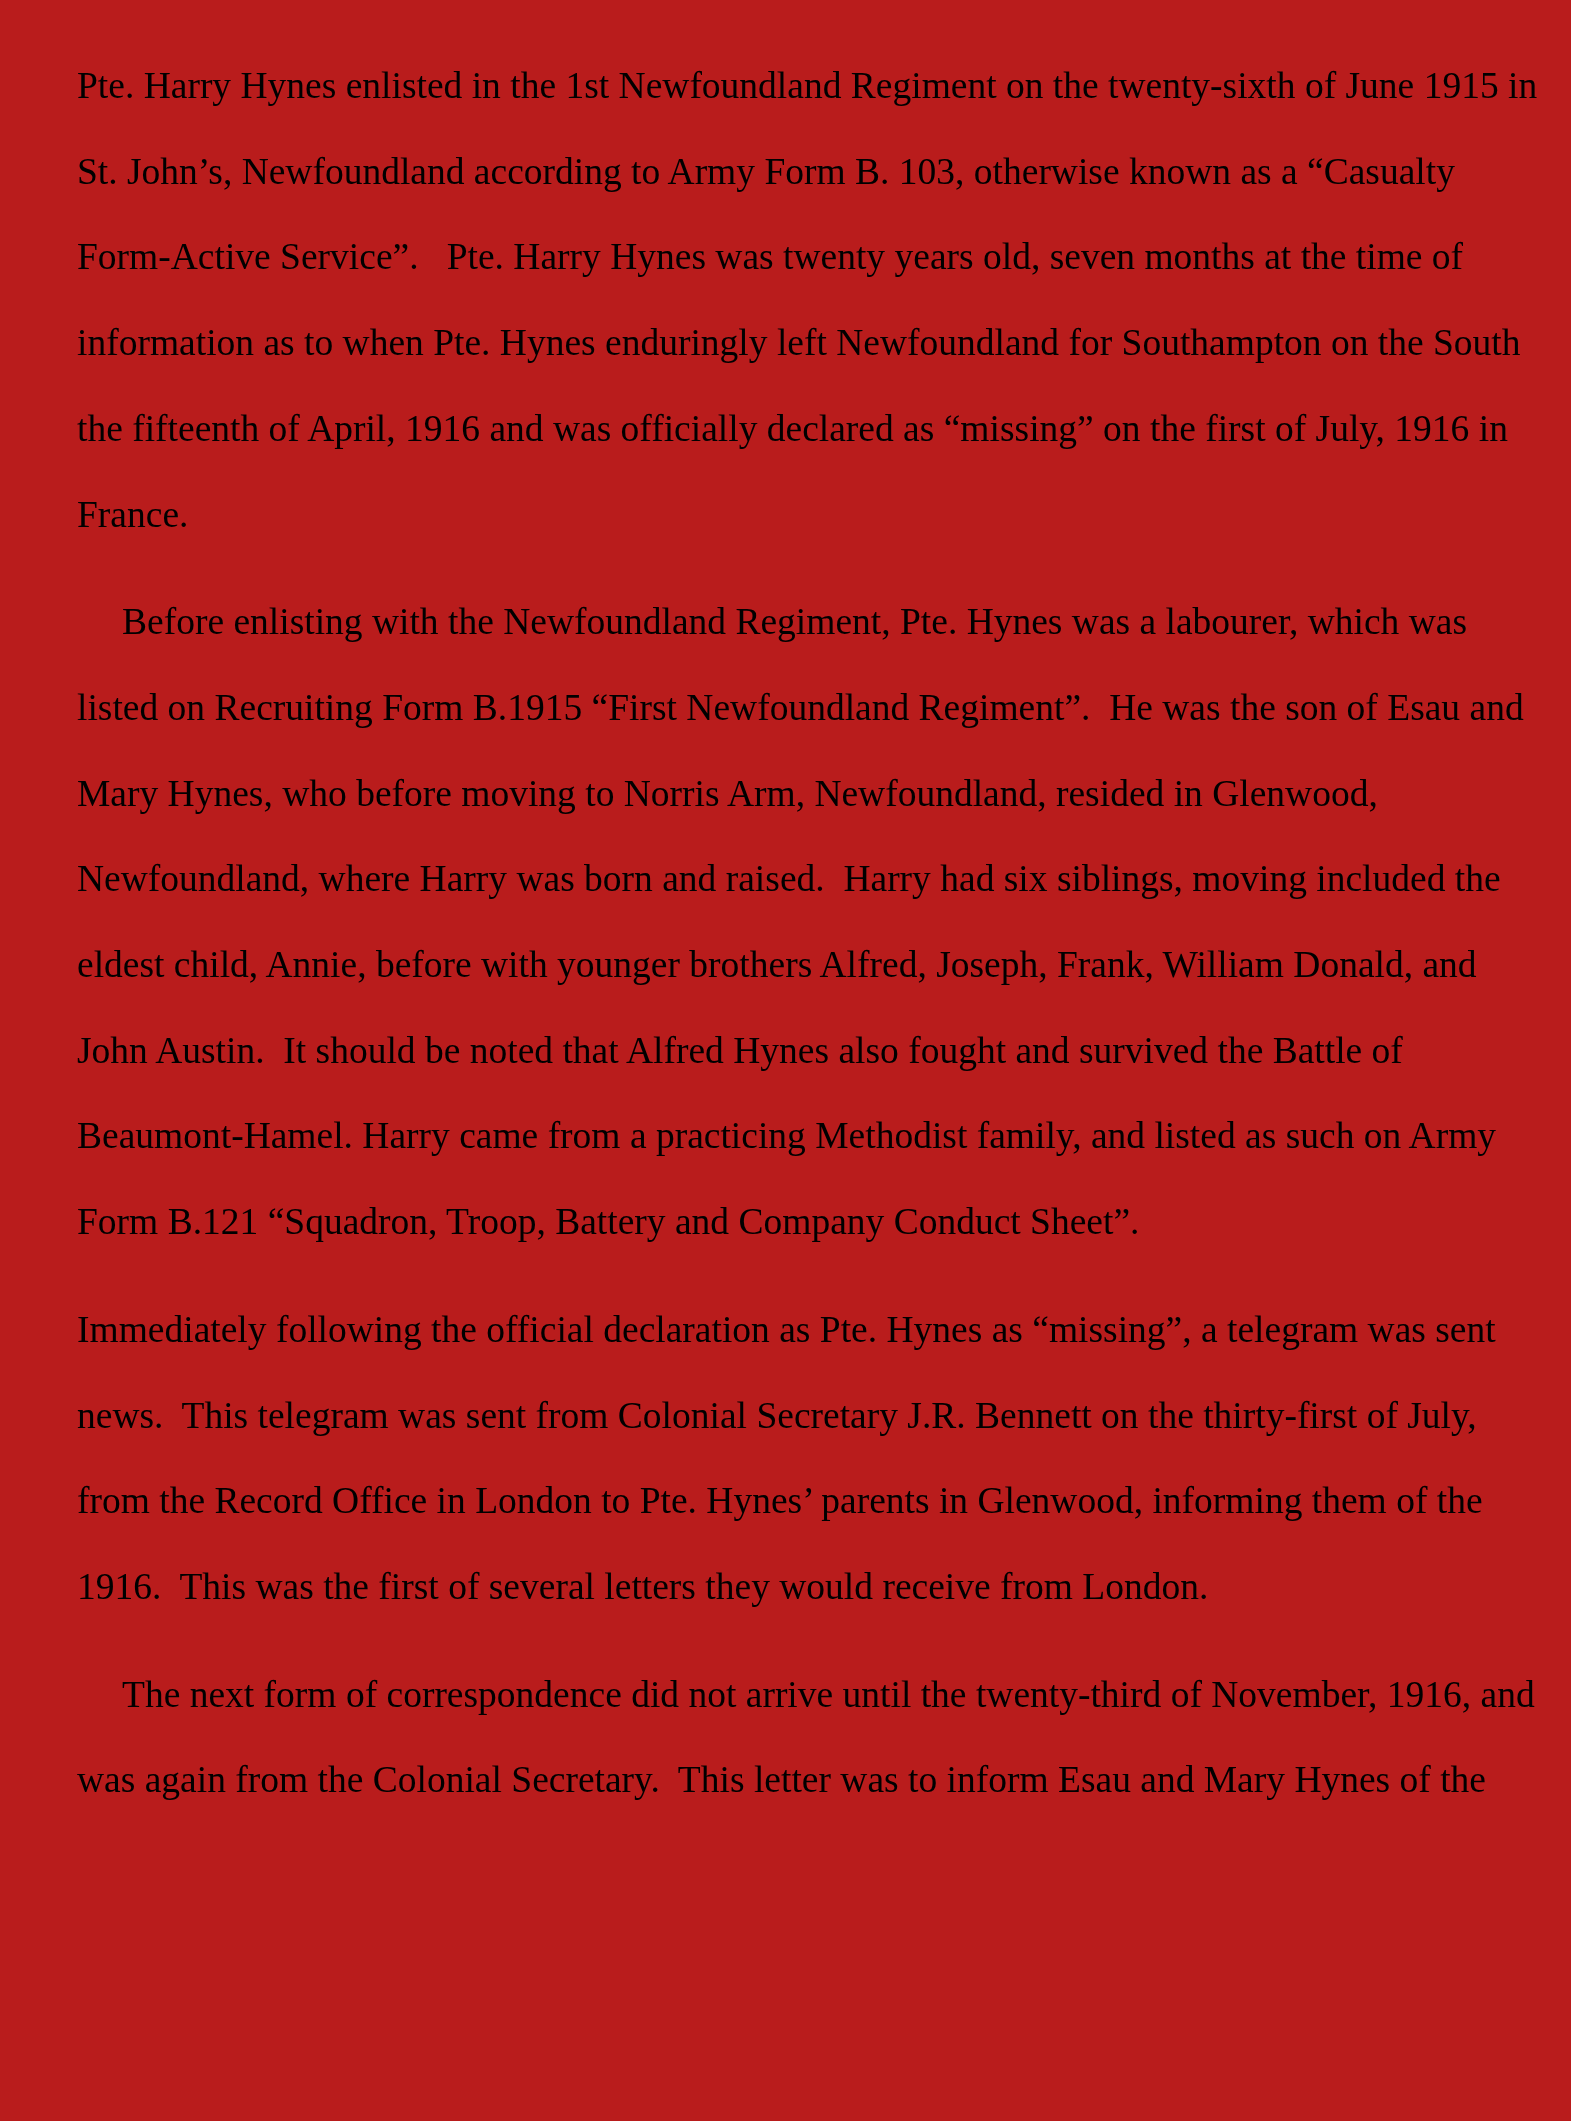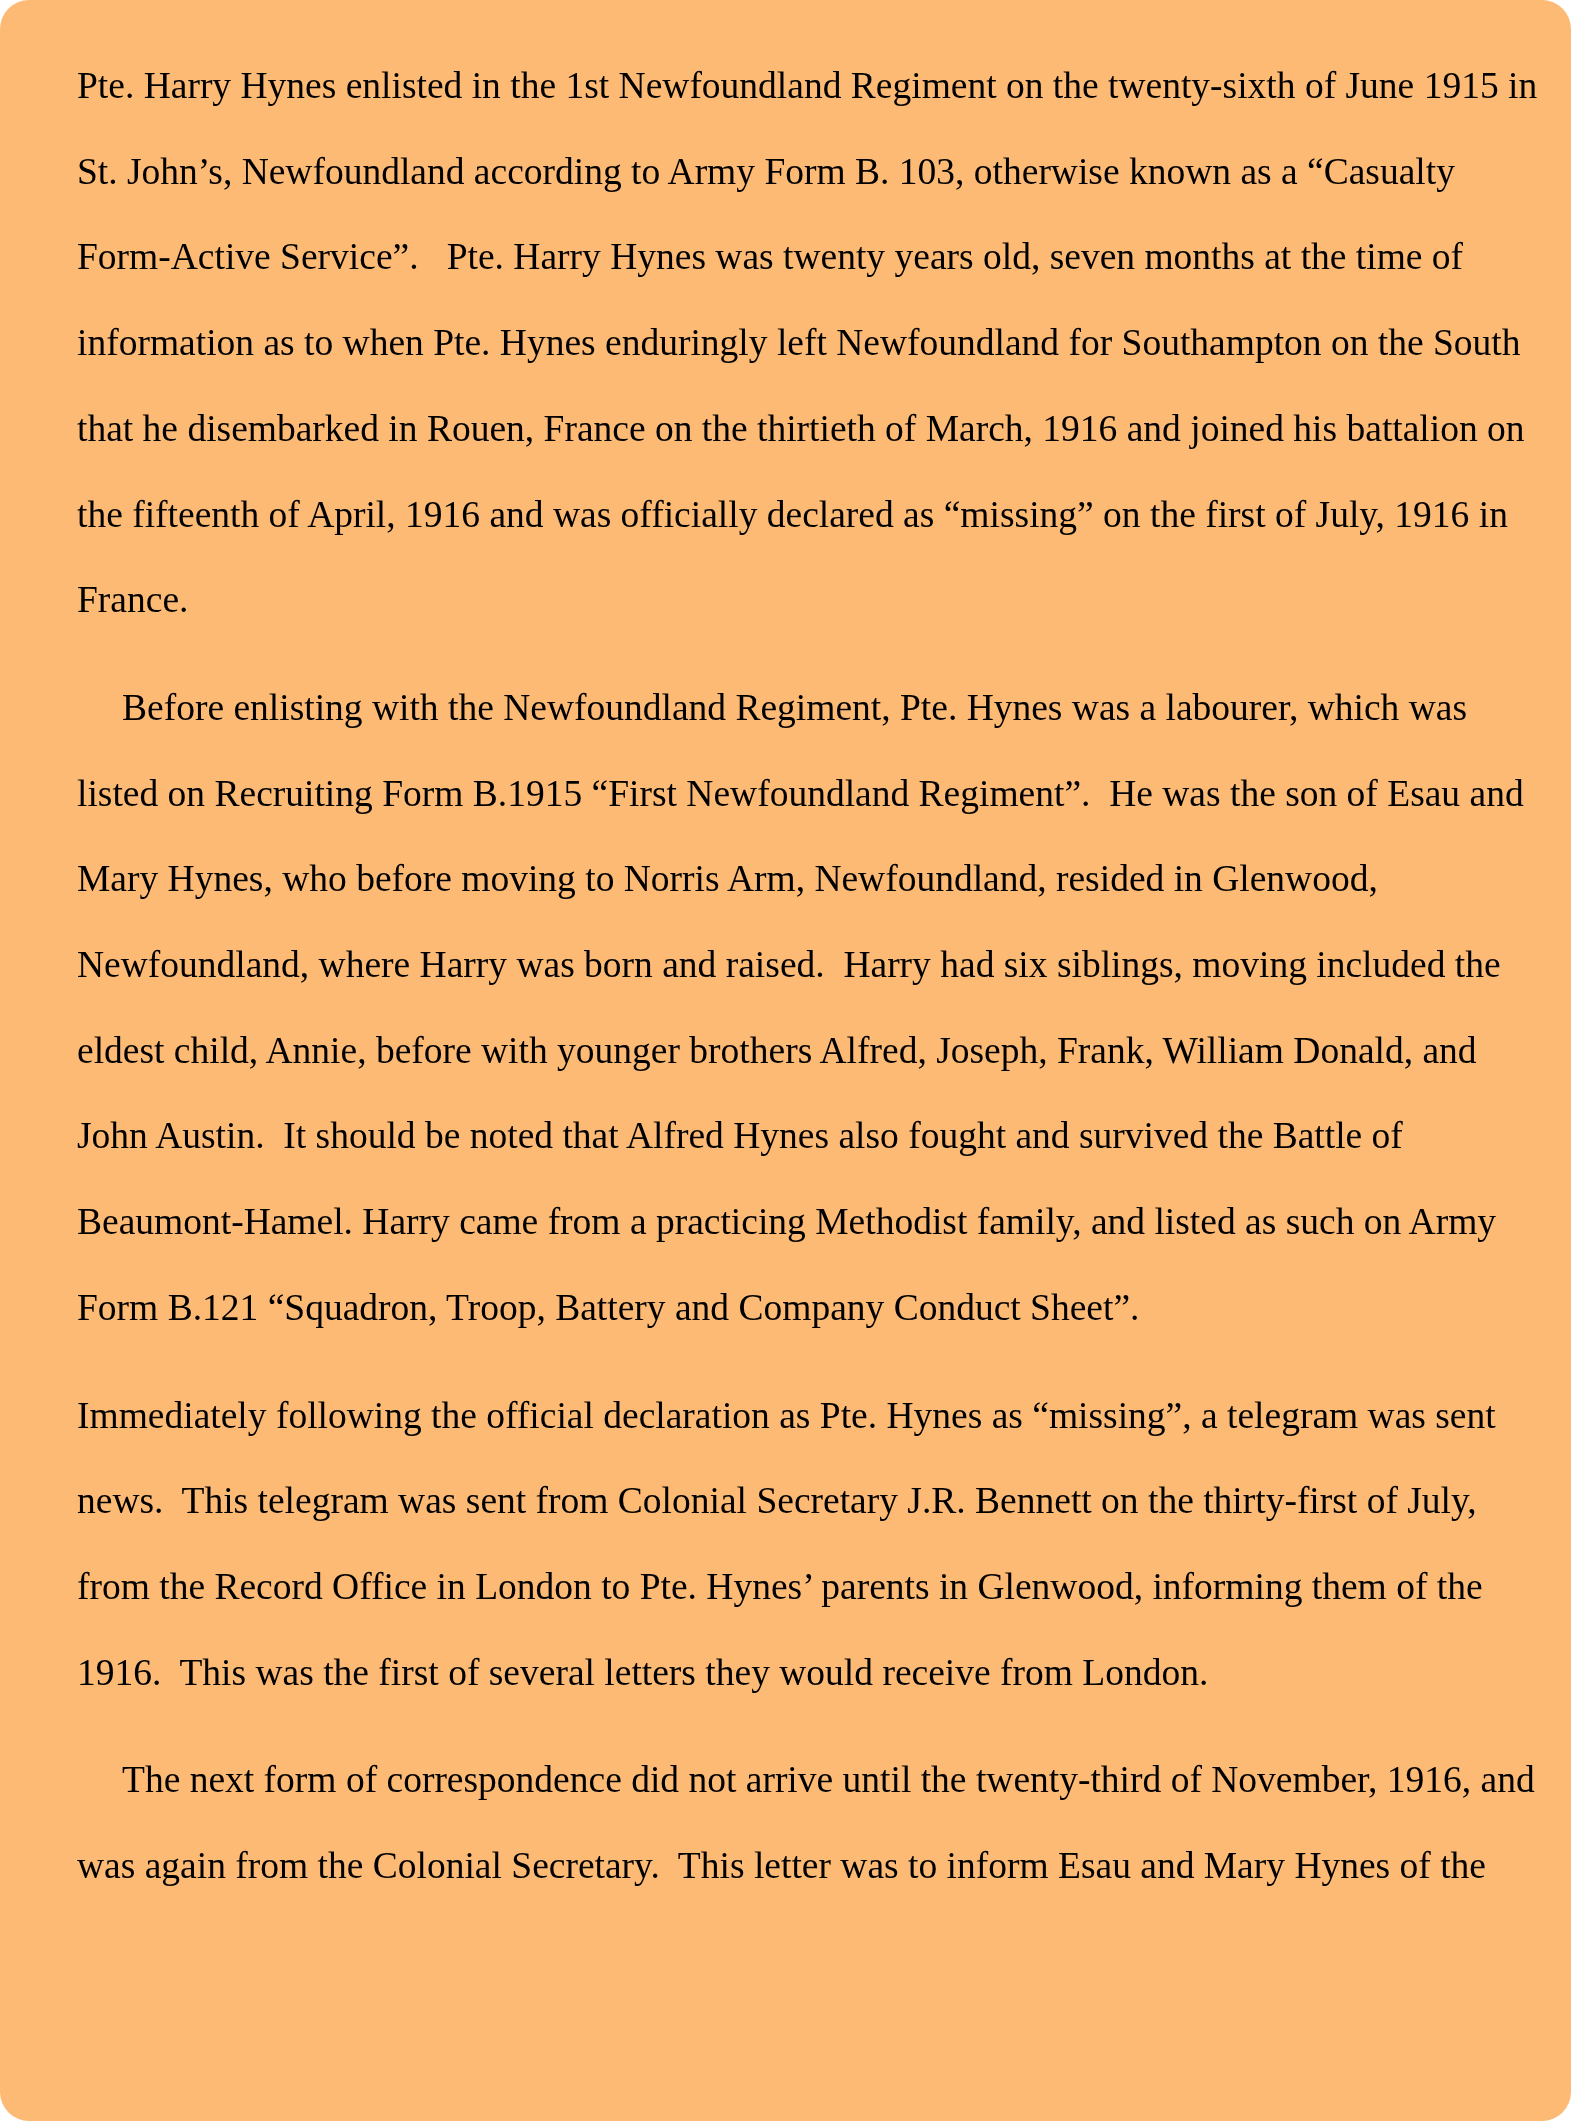--- a/index.html
+++ b/index.html
@@ -4,28 +4,27 @@
 <style>
   html, body {
     margin: 0;
     padding: 0;
     background: #ffffff;
   }
   .page {
     position: relative;
     width: 1571px;
     height: 2121px;
-    background: #fdba74;
+    background: #b91c1c;
     color: #000000;
     box-sizing: border-box;
     padding: 43px 20px 0 77px;
     overflow: hidden;
     font-family: "Liberation Serif", "DejaVu Serif", serif;
     font-size: 37.5px;
-    border-radius: 29px;
   }
   .paragraph {
     margin: 0 0 22px 0;
   }
   .line {
     line-height: 85.7px;
     white-space: pre;
   }
   .paragraph.indent .line:first-child {
     padding-left: 45px;
@@ -34,21 +33,20 @@
 </head>
 <body>
 
 <div class="page">
   <div id="doc">
       <div class="paragraph">
         <div class="line">Pte. Harry Hynes enlisted in the 1st Newfoundland Regiment on the twenty-sixth of June 1915 in</div>
         <div class="line">St. John’s, Newfoundland according to Army Form B. 103, otherwise known as a “Casualty</div>
         <div class="line">Form-Active Service”.   Pte. Harry Hynes was twenty years old, seven months at the time of</div>
         <div class="line">information as to when Pte. Hynes enduringly left Newfoundland for Southampton on the South</div>
-        <div class="line">that he disembarked in Rouen, France on the thirtieth of March, 1916 and joined his battalion on</div>
         <div class="line">the fifteenth of April, 1916 and was officially declared as “missing” on the first of July, 1916 in</div>
         <div class="line">France.</div>
       </div>
       <div class="paragraph indent">
         <div class="line">Before enlisting with the Newfoundland Regiment, Pte. Hynes was a labourer, which was</div>
         <div class="line">listed on Recruiting Form B.1915 “First Newfoundland Regiment”.  He was the son of Esau and</div>
         <div class="line">Mary Hynes, who before moving to Norris Arm, Newfoundland, resided in Glenwood,</div>
         <div class="line">Newfoundland, where Harry was born and raised.  Harry had six siblings, moving included the</div>
         <div class="line">eldest child, Annie, before with younger brothers Alfred, Joseph, Frank, William Donald, and</div>
         <div class="line">John Austin.  It should be noted that Alfred Hynes also fought and survived the Battle of</div>

